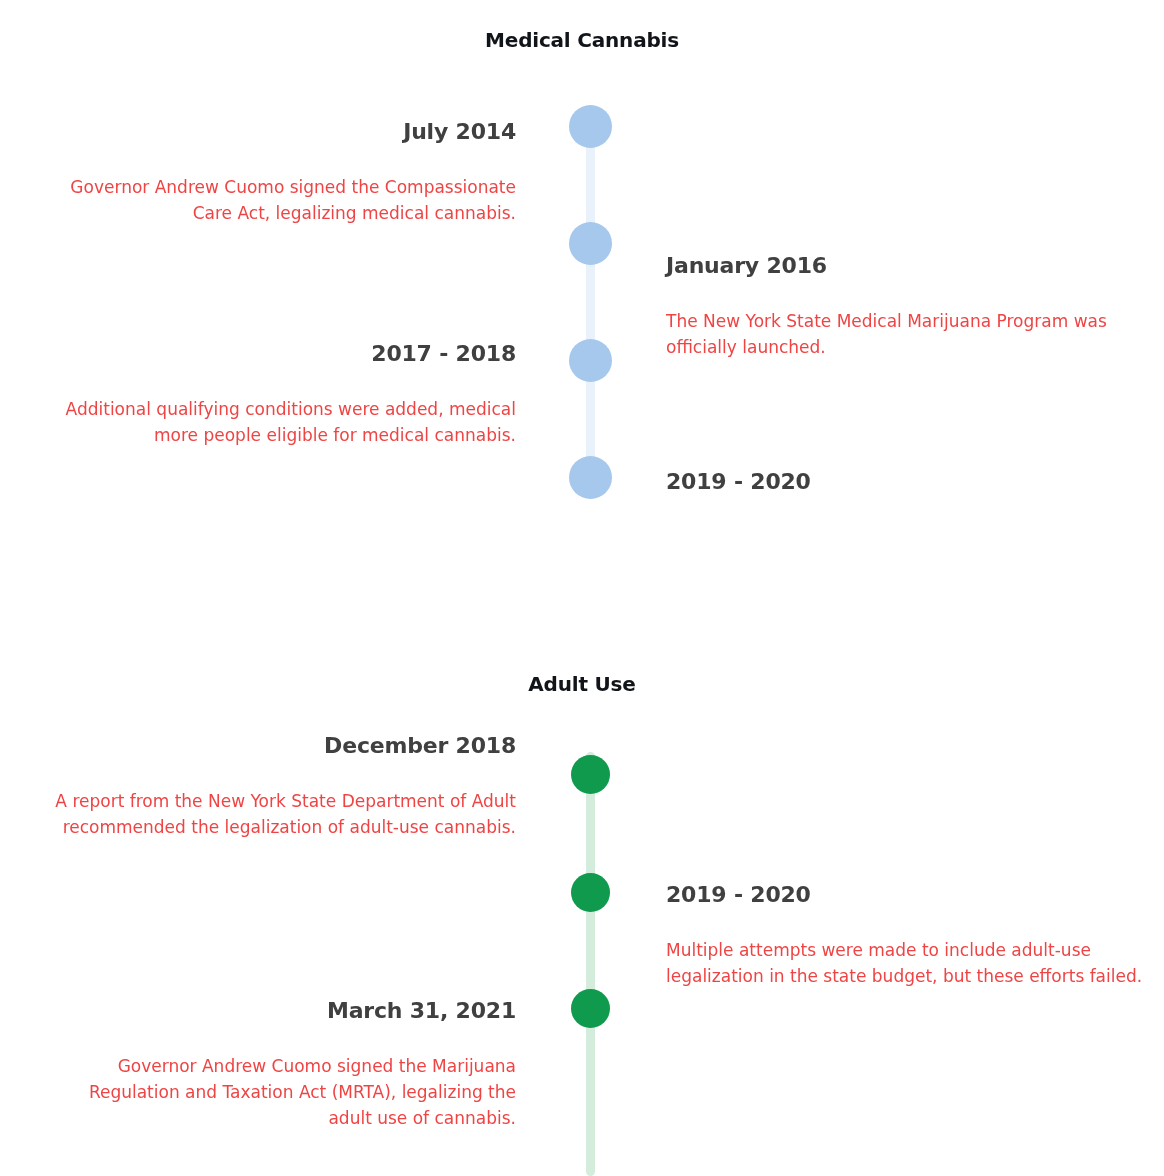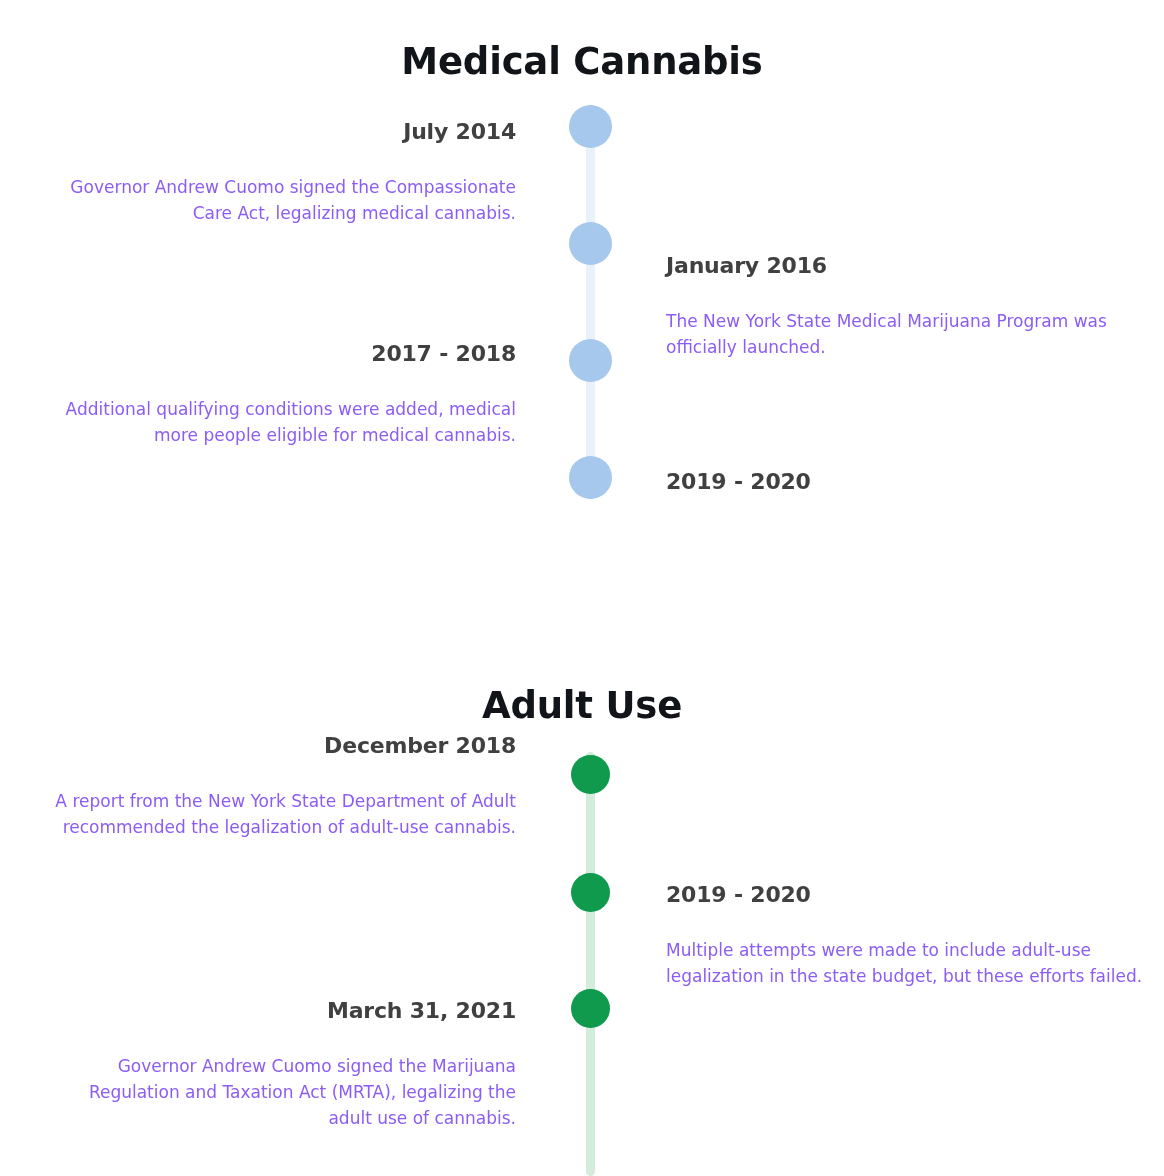--- a/index.html
+++ b/index.html
@@ -21,21 +21,21 @@
     width: 1164px;
     height: 1176px;
   }
 
   
   .section-title {
     position: absolute;
     left: 0;
     width: 1164px;
     text-align: center;
-    font-size: 37px;
+    font-size: 20px;
     font-weight: 700;
     color: #111418;
     letter-spacing: -0.2px;
   }
   #title-medical { top: 15px; }
   #title-adult   { top: 659px; }
 
   
   .spine {
     position: absolute;
@@ -85,21 +85,21 @@
     font-size: 22px;
     font-weight: 700;
     color: #404040;
     line-height: 1.25;
     margin: 0;
     letter-spacing: -0.2px;
   }
   .entry-desc {
     font-size: 17px;
     font-weight: 400;
-    color: #8b5cf6;
+    color: #ef4444;
     line-height: 1.54;
     margin: 0;
     padding-top: 28px;
   }
   .entry.right .entry-desc { width: 498px; }
 </style>
 </head>
 <body>
 
 <div class="page">

